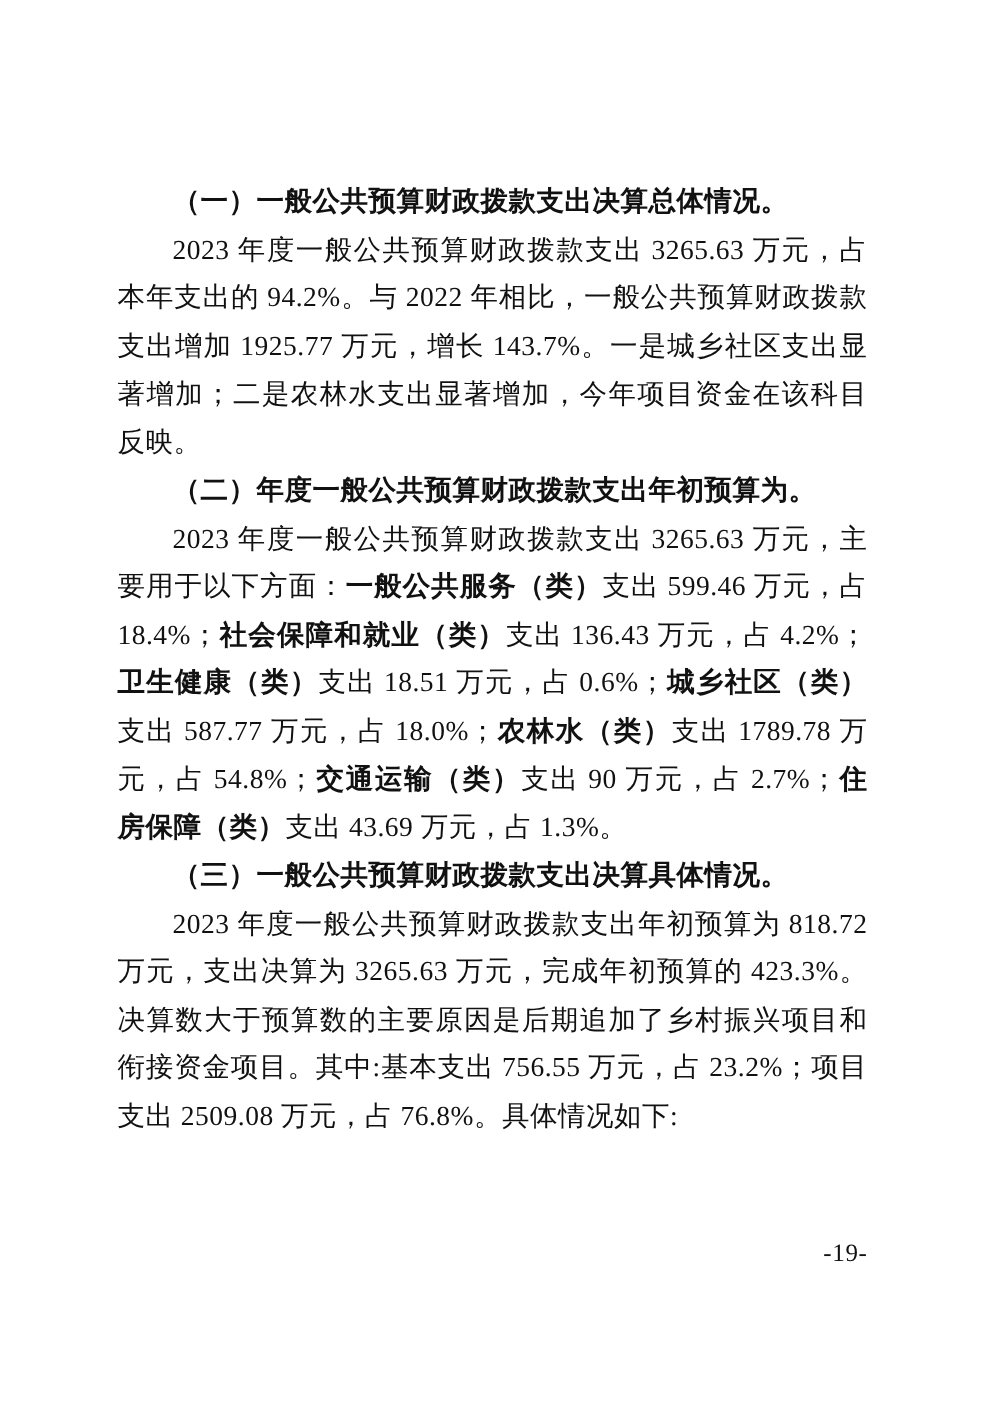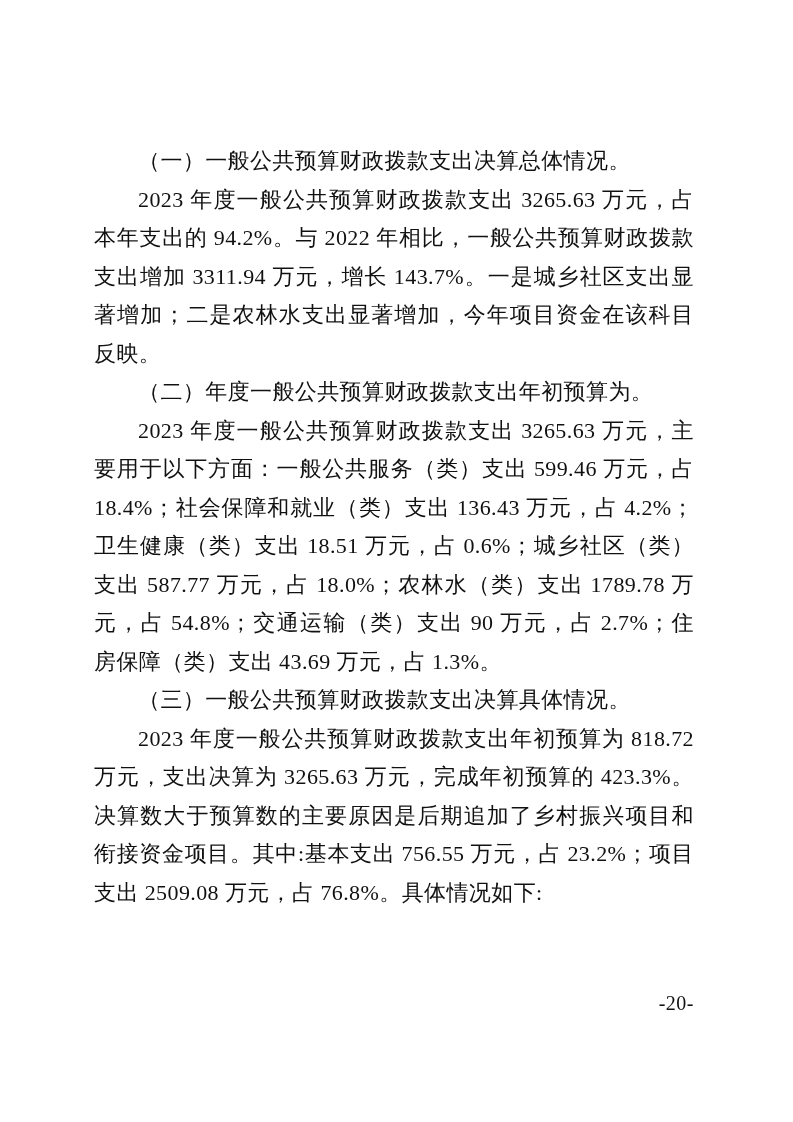--- a/index.html
+++ b/index.html
@@ -29,39 +29,39 @@
     text-indent: 2em;
     text-align: justify;
     letter-spacing: 0.4px;
     word-break: break-all;
   }
   p.heading {
     font-weight: bold;
     text-align: left;
   }
   .bold {
-    font-weight: normal;
+    font-weight: bold;
     margin-top: 37px;
   }
   .page-number {
     position: absolute;
     top: 992px;
     left: 494px;
     width: 200px;
     text-align: right;
     font-size: 20px;
     letter-spacing: 0.5px;
   }
 </style>
 </head>
 <body>
 
 <div class="page">
   <div class="doc-body">
       <p class="block heading"><span class="bold">（一）一般公共预算财政拨款支出决算总体情况。</span></p>
-      <p class="block para"><span>2023 年度一般公共预算财政拨款支出 3265.63 万元，占本年支出的 94.2%。与 2022 年相比，一般公共预算财政拨款支出增加 3311.94 万元，增长 143.7%。一是城乡社区支出显著增加；二是农林水支出显著增加，今年项目资金在该科目反映。</span></p>
+      <p class="block para"><span>2023 年度一般公共预算财政拨款支出 3265.63 万元，占本年支出的 94.2%。与 2022 年相比，一般公共预算财政拨款支出增加 1925.77 万元，增长 143.7%。一是城乡社区支出显著增加；二是农林水支出显著增加，今年项目资金在该科目反映。</span></p>
       <p class="block heading"><span class="bold">（二）年度一般公共预算财政拨款支出年初预算为。</span></p>
       <p class="block para"><span>2023 年度一般公共预算财政拨款支出 3265.63 万元，主要用于以下方面：</span><span class="bold">一般公共服务（类）</span><span>支出 599.46 万元，占 18.4%；</span><span class="bold">社会保障和就业（类）</span><span>支出 136.43 万元，占 4.2%；</span><span class="bold">卫生健康（类）</span><span>支出 18.51 万元，占 0.6%；</span><span class="bold">城乡社区（类）</span><span>支出 587.77 万元，占 18.0%；</span><span class="bold">农林水（类）</span><span>支出 1789.78 万元，占 54.8%；</span><span class="bold">交通运输（类）</span><span>支出 90 万元，占 2.7%；</span><span class="bold">住房保障（类）</span><span>支出 43.69 万元，占 1.3%。</span></p>
       <p class="block heading"><span class="bold">（三）一般公共预算财政拨款支出决算具体情况。</span></p>
       <p class="block para"><span>2023 年度一般公共预算财政拨款支出年初预算为 818.72 万元，支出决算为 3265.63 万元，完成年初预算的 423.3%。决算数大于预算数的主要原因是后期追加了乡村振兴项目和衔接资金项目。其中:基本支出 756.55 万元，占 23.2%；项目支出 2509.08 万元，占 76.8%。具体情况如下:</span></p>
     </div>
-  <div class="page-number">-20-</div>
+  <div class="page-number">-19-</div>
 </div>
 
 </body></html>

